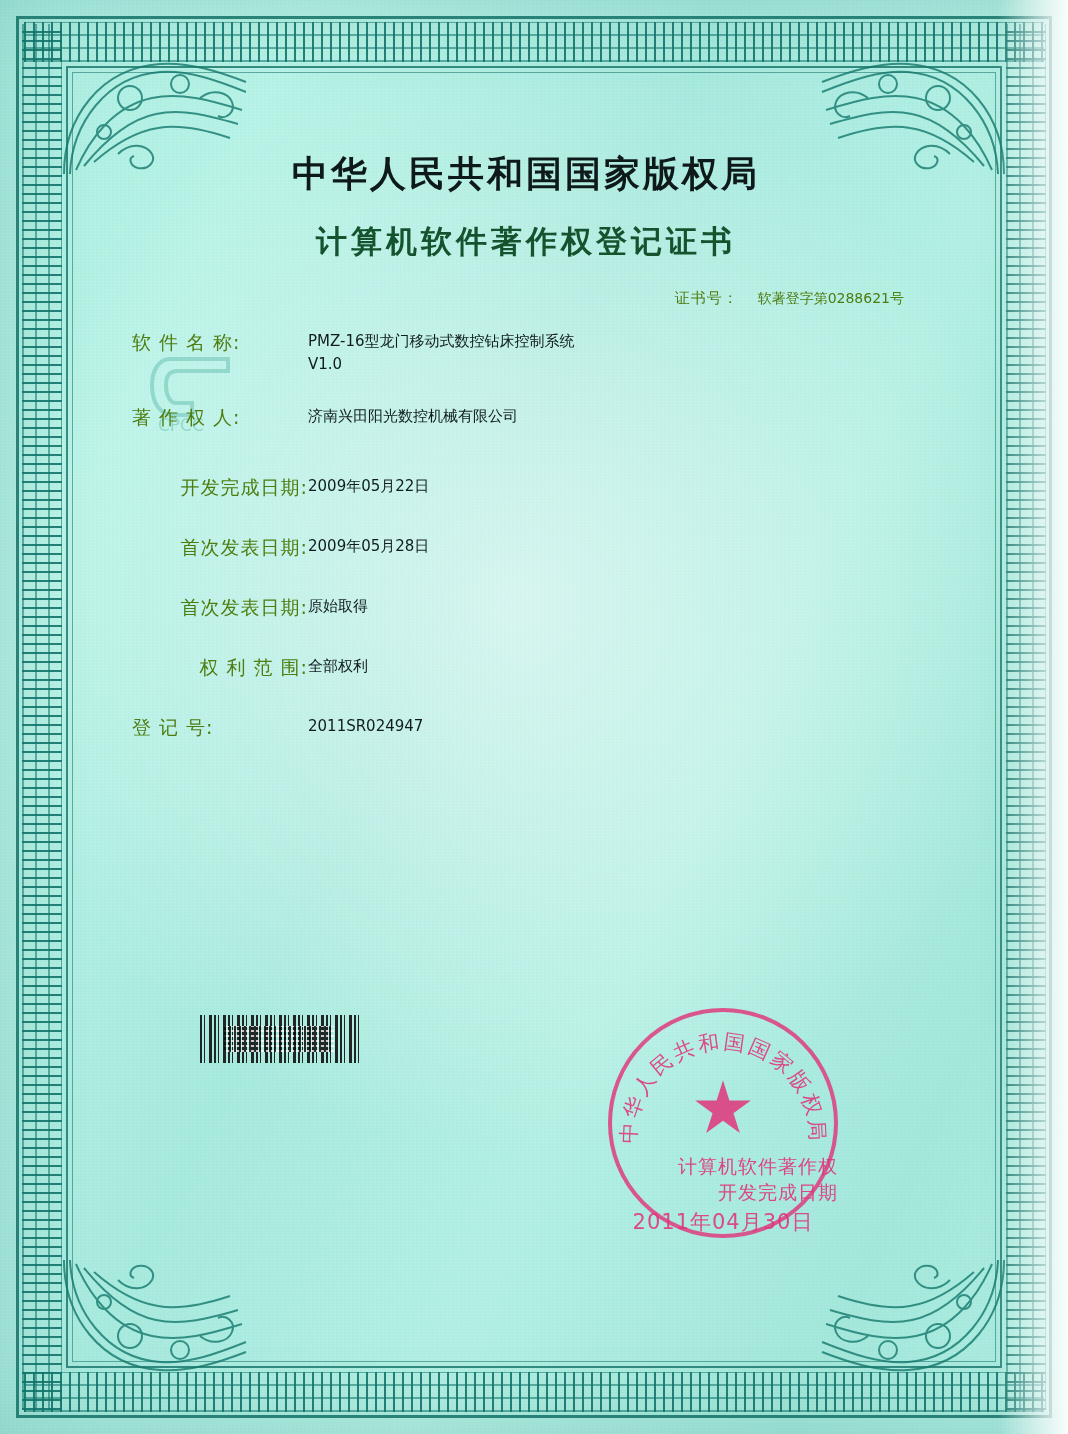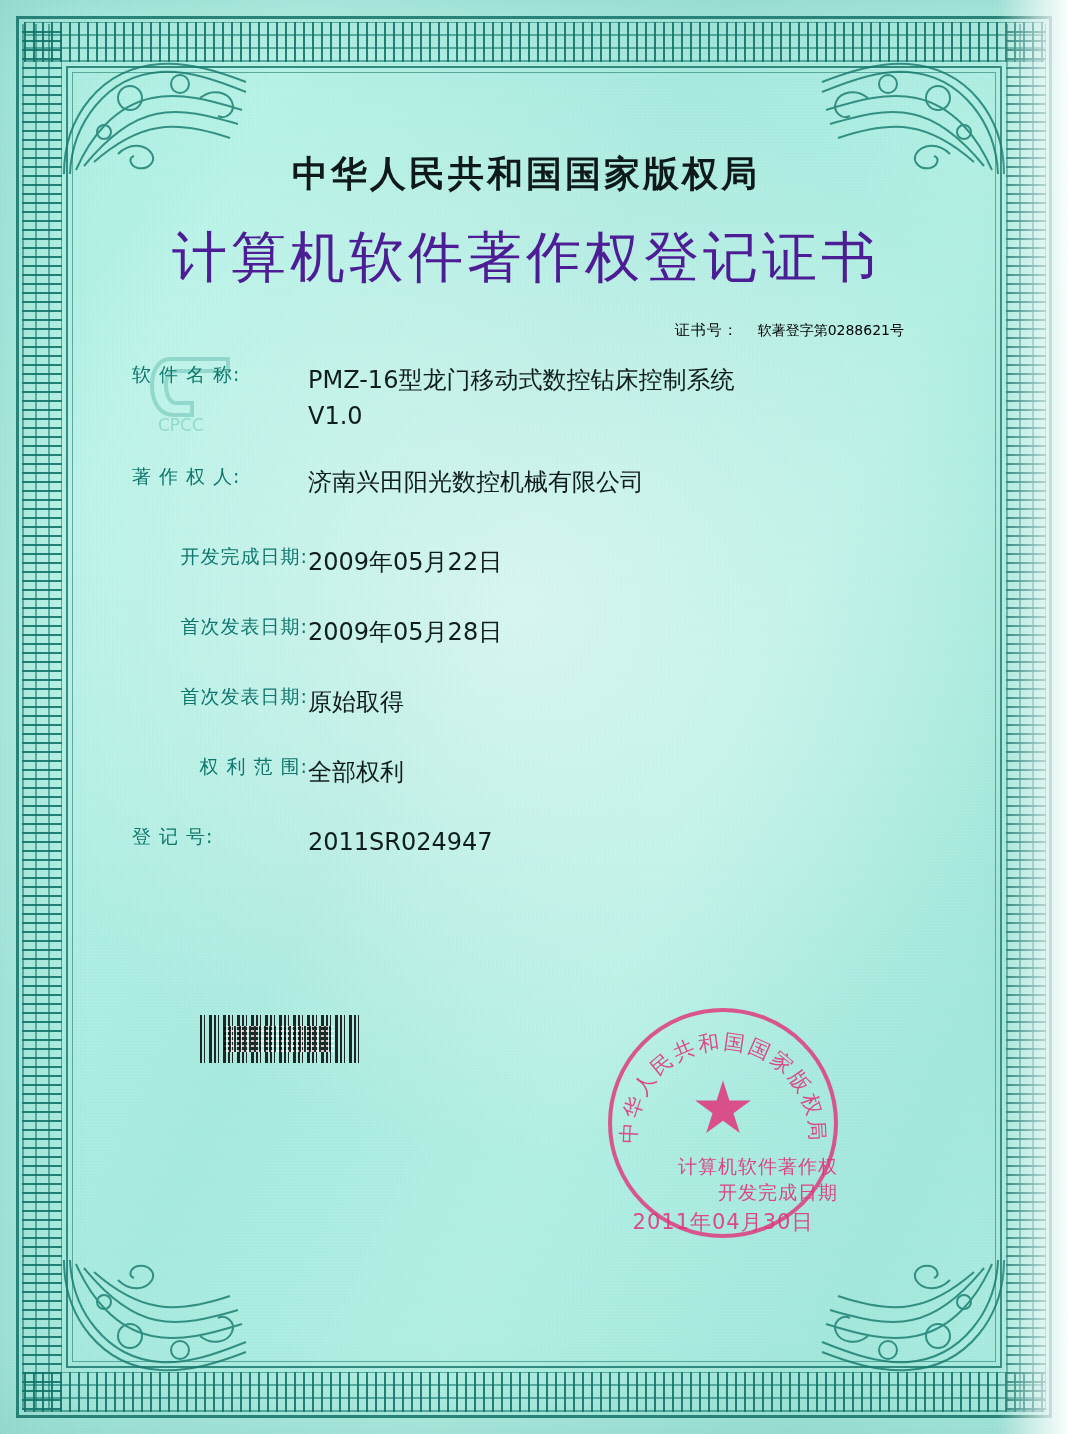--- a/index.html
+++ b/index.html
@@ -119,56 +119,56 @@
   .org-title {
     font-family: "DejaVu Serif", serif;
     font-size: 36px;
     font-weight: 700;
     letter-spacing: 3px;
     color: #0e1a1a;
     margin: 40px 0 0 0;
   }
   .cert-title {
     font-family: "DejaVu Serif", serif;
-    font-size: 55px;
-    font-weight: 400;
+    font-size: 31px;
+    font-weight: 700;
     letter-spacing: 4px;
-    color: #4c1d95;
+    color: #14532d;
     margin: 22px 0 0 0;
   }
   .cert-no-row {
     margin-top: 26px;
     text-align: right;
     padding-right: 52px;
     font-size: 15px;
-    color: #000000;
+    color: #4d7c0f;
     font-family: "DejaVu Sans", sans-serif;
   }
   .cert-no-label { letter-spacing: 1px; }
   .cert-no-value { margin-left: 14px; font-size: 14px; }
 
   .fields {
     margin-top: 22px;
     padding-left: 36px;
   }
   .field-row {
     display: flex;
     align-items: flex-start;
     margin-bottom: 24px;
   }
   .field-label {
     width: 176px;
     flex: 0 0 176px;
     font-size: 19px;
-    color: #0f766e;
+    color: #4d7c0f;
     letter-spacing: 1px;
     font-family: "DejaVu Sans", sans-serif;
   }
   .field-value {
-    font-size: 24px;
+    font-size: 15px;
     color: #0f1d1d;
     font-family: "DejaVu Sans", sans-serif;
     line-height: 1.5;
   }
   .row-name { margin-bottom: 30px; }
   .row-owner { margin-bottom: 44px; }
   .gap-row { margin-bottom: 34px; text-align: right; }
 
   .statement {
     margin-top: 36px;

